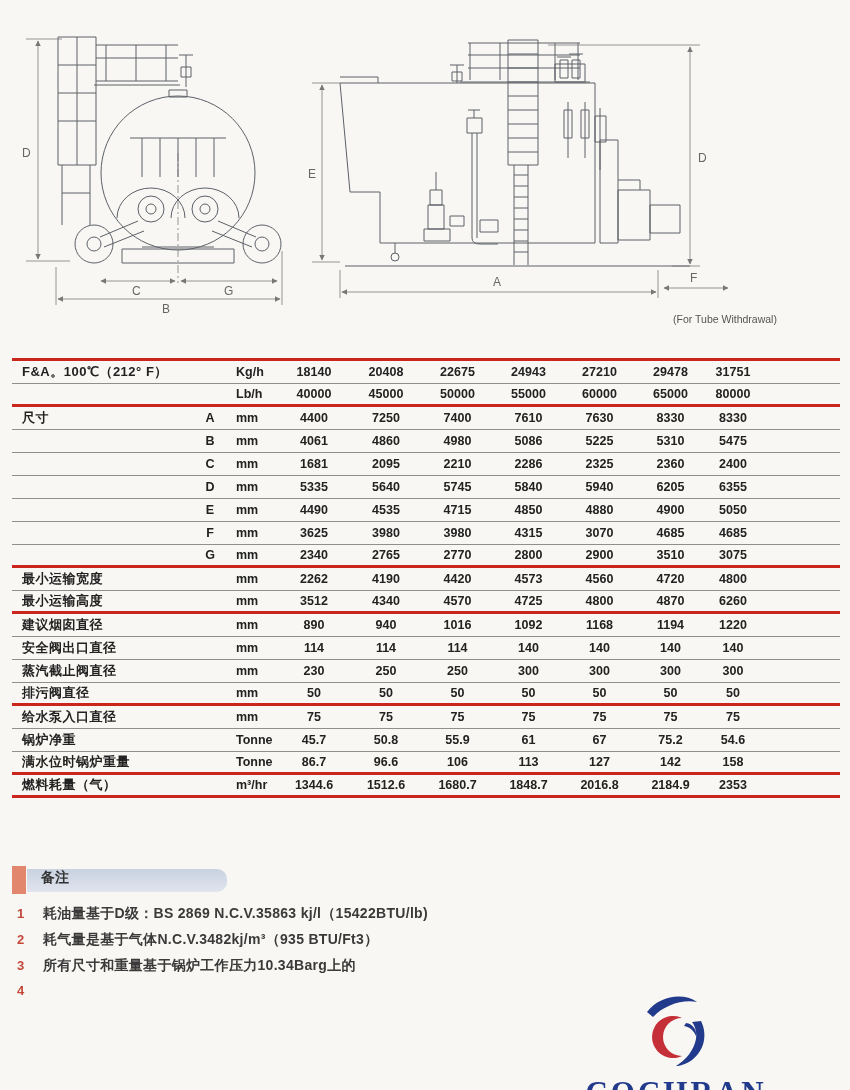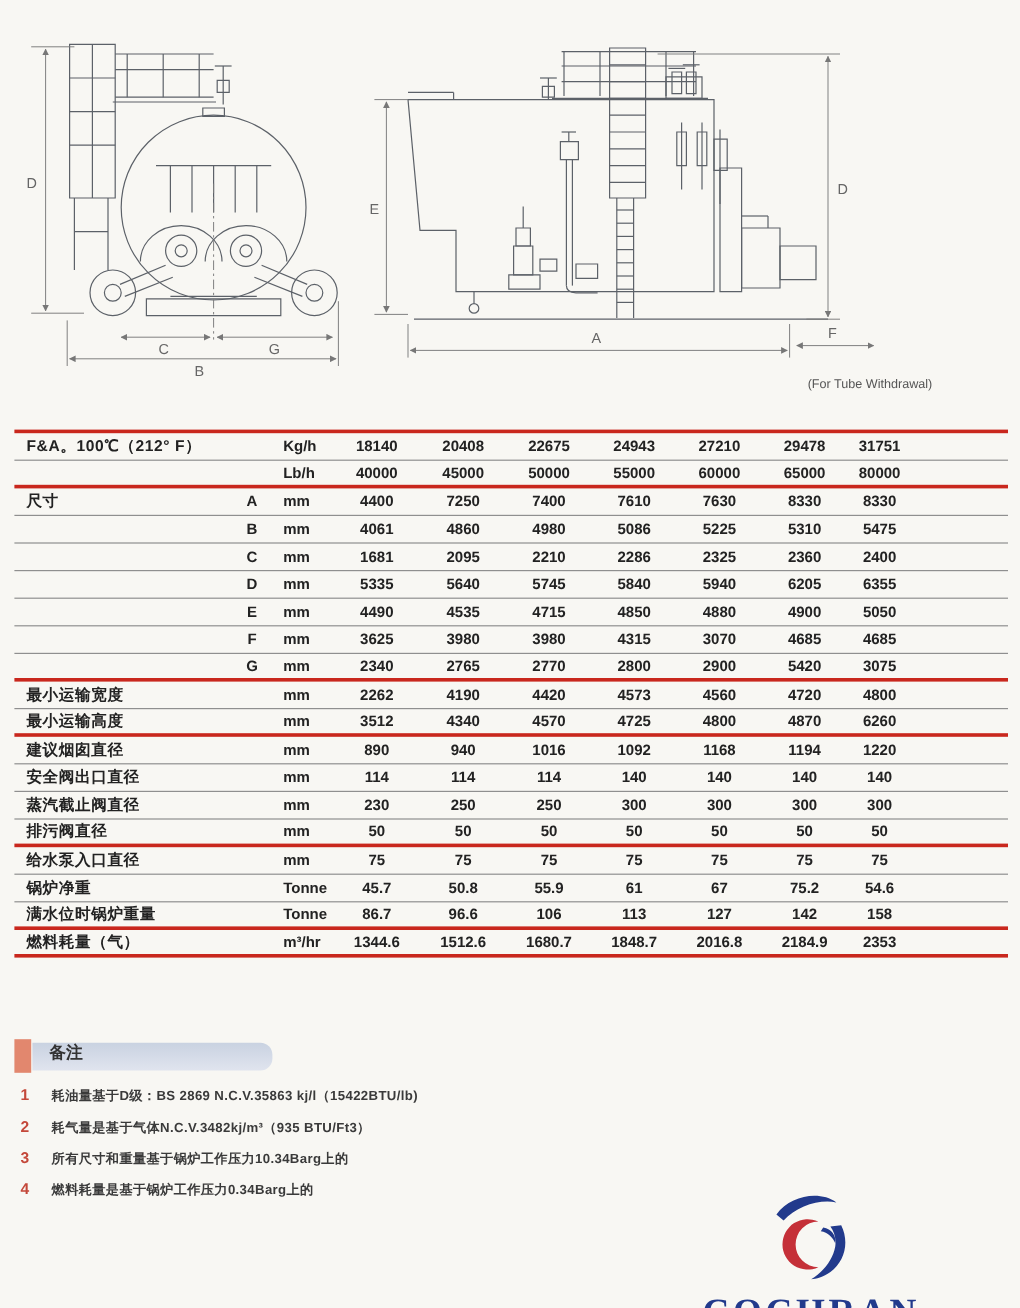--- a/index.html
+++ b/index.html
@@ -41,21 +41,21 @@
   .notes-chip{width:14px;height:28px;background:var(--chip);flex:none;}
   .notes-bar{
     height:23px;width:186px;flex:none;margin-left:1px;
     background:linear-gradient(var(--bar),#e0e4ee);
     border-radius:0 10px 10px 0;display:flex;align-items:flex-start;padding-left:14px;
     font-weight:bold;font-size:14px;color:#333;
   }
   .note-item{display:flex;align-items:baseline;margin-top:8px;height:18px;}
   .note-item:first-child{margin-top:11px;}
   .note-num{color:#c4483a;width:26px;padding-left:5px;font-weight:bold;font-size:13px;flex:none;}
-  .note-text{font-weight:bold;font-size:11px;color:#3a3a3a;letter-spacing:.3px;white-space:nowrap;}
+  .note-text{font-weight:bold;font-size:14px;color:#3a3a3a;letter-spacing:.3px;white-space:nowrap;}
 
   
   #logo{position:absolute;left:548px;top:992px;width:256px;text-align:center;}
   #logo svg{width:86px;height:80px;margin:0 auto;}
   .logo-text{
     font-family:"Liberation Serif",serif;font-weight:bold;font-size:31px;
     letter-spacing:3px;color:var(--navy);margin-top:3px;
   }
 </style>
 </head>
@@ -375,21 +375,21 @@
       </div>
       <div class="trow sep-red">
         <div class="tc label"></div>
         <div class="tc sub">G</div>
         <div class="tc unit">mm</div>
         <div class="tc val">2340</div>
         <div class="tc val">2765</div>
         <div class="tc val">2770</div>
         <div class="tc val">2800</div>
         <div class="tc val">2900</div>
-        <div class="tc val">5420</div>
+        <div class="tc val">3510</div>
         <div class="tc val">3075</div>
         <div class="tc spacer"></div>
       </div>
       <div class="trow sep-gray">
         <div class="tc label">最小运输宽度</div>
         <div class="tc sub"></div>
         <div class="tc unit">mm</div>
         <div class="tc val">2262</div>
         <div class="tc val">4190</div>
         <div class="tc val">4420</div>
@@ -534,21 +534,20 @@
       <div class="note-item">
         <span class="note-num">2</span>
         <span class="note-text">耗气量是基于气体N.C.V.3482kj/m³（935 BTU/Ft3）</span>
       </div>
       <div class="note-item">
         <span class="note-num">3</span>
         <span class="note-text">所有尺寸和重量基于锅炉工作压力10.34Barg上的</span>
       </div>
       <div class="note-item">
         <span class="note-num">4</span>
-        <span class="note-text">燃料耗量是基于锅炉工作压力0.34Barg上的</span>
       </div>
     </div>
 </div>
 
 <div id="logo">
   <svg viewBox="0 0 84 80">
     <path d="M13 20 C25 4 49 0 63 10 C49 7 30 13 19 25 Z" fill="var(--navy)"></path>
     <path d="M48 26 A21 21 0 1 0 48 64 A19 19 0 1 1 48 26 Z" fill="var(--mark-red)"></path>
     <path d="M52 31 C59 32 63 38 62 44 C60 39 56 35 50 34 Z" fill="var(--navy)"></path>
     <path d="M67 29 C74 43 70 59 58 68 C52 72 46 74 42 74 C52 68 60 58 62 47 C63 40 61 34 58 30 Z" fill="var(--navy)"></path>

